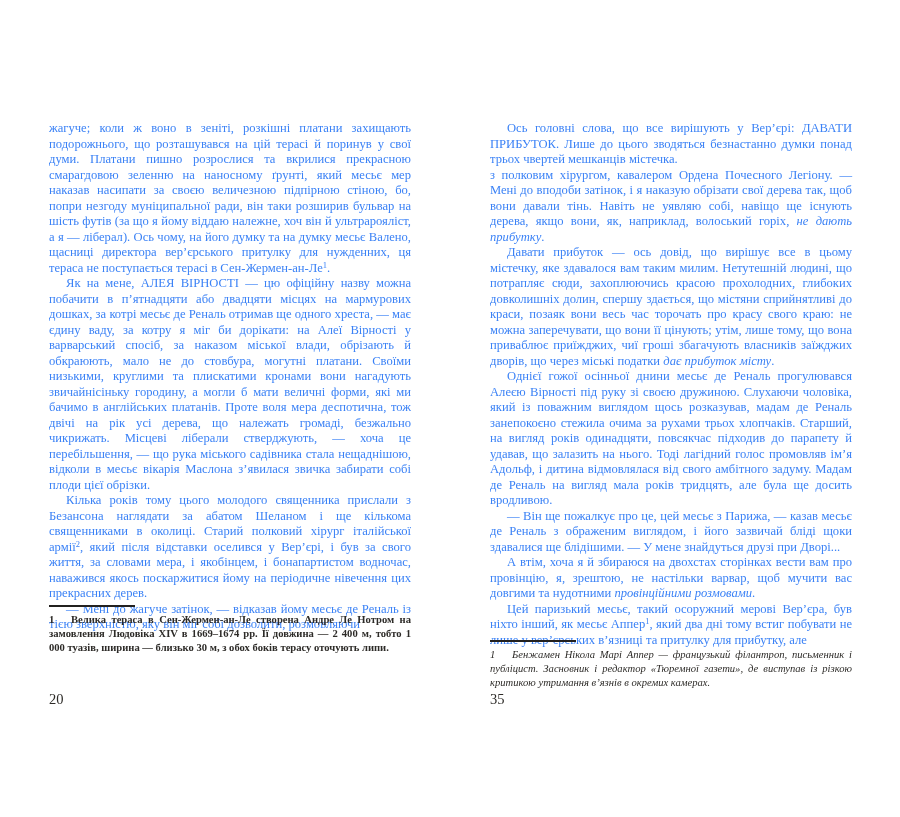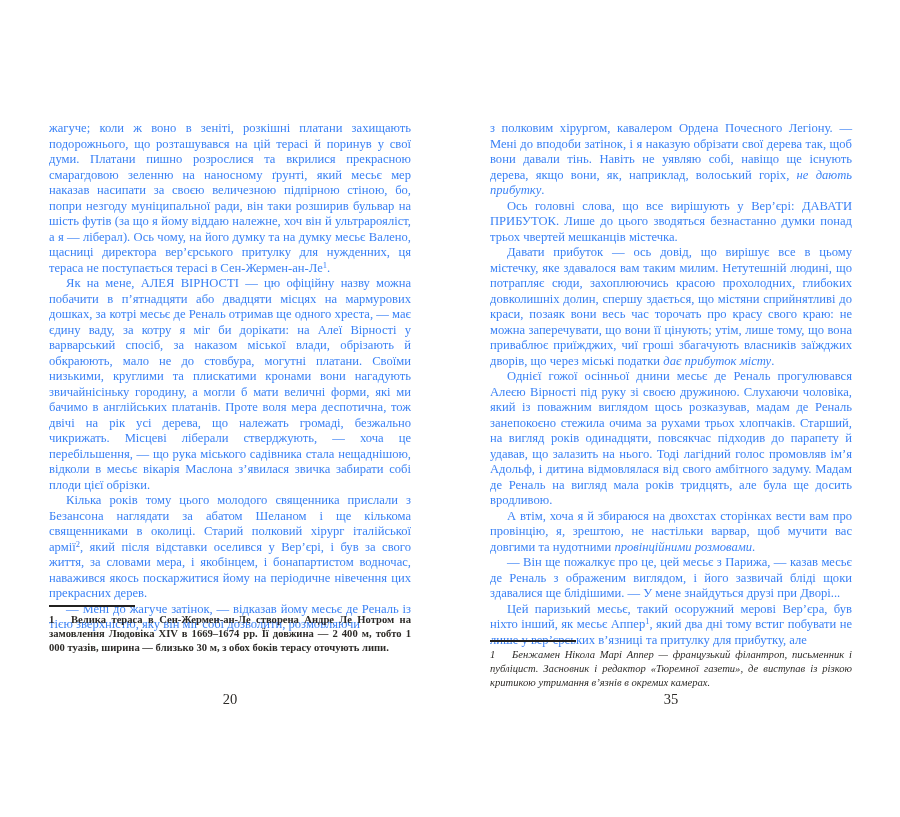--- a/index.html
+++ b/index.html
@@ -39,21 +39,20 @@
     line-height: 14.2px;
     color: #2d2b28;
     text-align: justify;
     hyphens: auto;
     -webkit-hyphens: auto;
   }
   .fn-num { display: inline-block; width: 22px; }
 
   .page-number {
     position: absolute; left: 0; right: 0; top: 691px;
-    text-align: center;
     font-size: 14.5px;
     color: #2d2b28;
   }
 </style>
 </head>
 <body>
 
 <div class="spread">
 
   <section class="page left">
@@ -67,26 +66,26 @@
       <div class="fn-rule"></div>
       <div class="fn-list">
           <p class="fn"><span class="fn-num">1</span><span>Велика тераса в Сен-Жермен-ан-Ле створена Андре Ле Нотром на замовлення Людовіка XIV в 1669–1674 рр. Її довжина — 2 400 м, тобто 1 000 туазів, ширина — близько 30 м, з обох боків терасу оточують липи.</span></p>
         </div>
     </div>
     <div class="page-number">20</div>
   </section>
 
   <section class="page right">
     <div class="body-text">
+        <p class="para indent"><span>Ось головні слова, що все вирішують у Вер’єрі: ДАВАТИ ПРИБУТОК. Лише до цього зводяться безнастанно думки понад трьох чвертей мешканців містечка.</span></p>
         <p class="para"><span>з полковим хірургом, кавалером Ордена Почесного Легіону. — Мені до вподоби затінок, і я наказую обрізати свої дерева так, щоб вони давали тінь. Навіть не уявляю собі, навіщо ще існують дерева, якщо вони, як, наприклад, волоський горіх, </span><em>не дають прибутку</em><span>.</span></p>
-        <p class="para indent"><span>Ось головні слова, що все вирішують у Вер’єрі: ДАВАТИ ПРИБУТОК. Лише до цього зводяться безнастанно думки понад трьох чвертей мешканців містечка.</span></p>
         <p class="para indent"><span>Давати прибуток — ось довід, що вирішує все в цьому містечку, яке здавалося вам таким милим. Нетутешній людині, що потрапляє сюди, захоплюючись красою прохолодних, глибоких довколишніх долин, спершу здається, що містяни сприйнятливі до краси, позаяк вони весь час торочать про красу свого краю: не можна заперечувати, що вони її цінують; утім, лише тому, що вона приваблює приїжджих, чиї гроші збагачують власників заїжджих дворів, що через міські податки </span><em>дає прибуток місту</em><span>.</span></p>
         <p class="para indent"><span>Однієї гожої осінньої днини месьє де Реналь прогулювався Алеєю Вірності під руку зі своєю дружиною. Слухаючи чоловіка, який із поважним виглядом щось розказував, мадам де Реналь занепокоєно стежила очима за рухами трьох хлопчаків. Старший, на вигляд років одинадцяти, повсякчас підходив до парапету й удавав, що залазить на нього. Тоді лагідний голос промовляв ім’я Адольф, і дитина відмовлялася від свого амбітного задуму. Мадам де Реналь на вигляд мала років тридцять, але була ще досить вродливою.</span></p>
+        <p class="para indent"><span>— Він ще пожалкує про це, цей месьє з Парижа, — казав месьє де Реналь з ображеним виглядом, і його зазвичай бліді щоки здавалися ще блідішими. — У мене знайдуться друзі при Дворі...</span></p>
         <p class="para indent"><span>А втім, хоча я й збираюся на двохстах сторінках вести вам про провінцію, я, зрештою, не настільки варвар, щоб мучити вас довгими та нудотними </span><em>провінційними розмовами</em><span>.</span></p>
-        <p class="para indent"><span>— Він ще пожалкує про це, цей месьє з Парижа, — казав месьє де Реналь з ображеним виглядом, і його зазвичай бліді щоки здавалися ще блідішими. — У мене знайдуться друзі при Дворі...</span></p>
         <p class="para indent"><span>Цей паризький месьє, такий осоружний мерові Вер’єра, був ніхто інший, як месьє Аппер</span><sup class="fnref">1</sup><span>, який два дні тому встиг побувати не лише у вер’єрських в’язниці та притулку для прибутку, але</span></p>
       </div>
     <div class="footnote-block">
       <div class="fn-rule"></div>
       <div class="fn-list">
           <p class="fn"><span class="fn-num">1</span><span>Бенжамен Нікола Марі Аппер — французький філантроп, письменник і публіцист. Засновник і редактор «Тюремної газети», де виступав із різкою критикою утримання в’язнів в окремих камерах.</span></p>
         </div>
     </div>
     <div class="page-number">35</div>
   </section>

